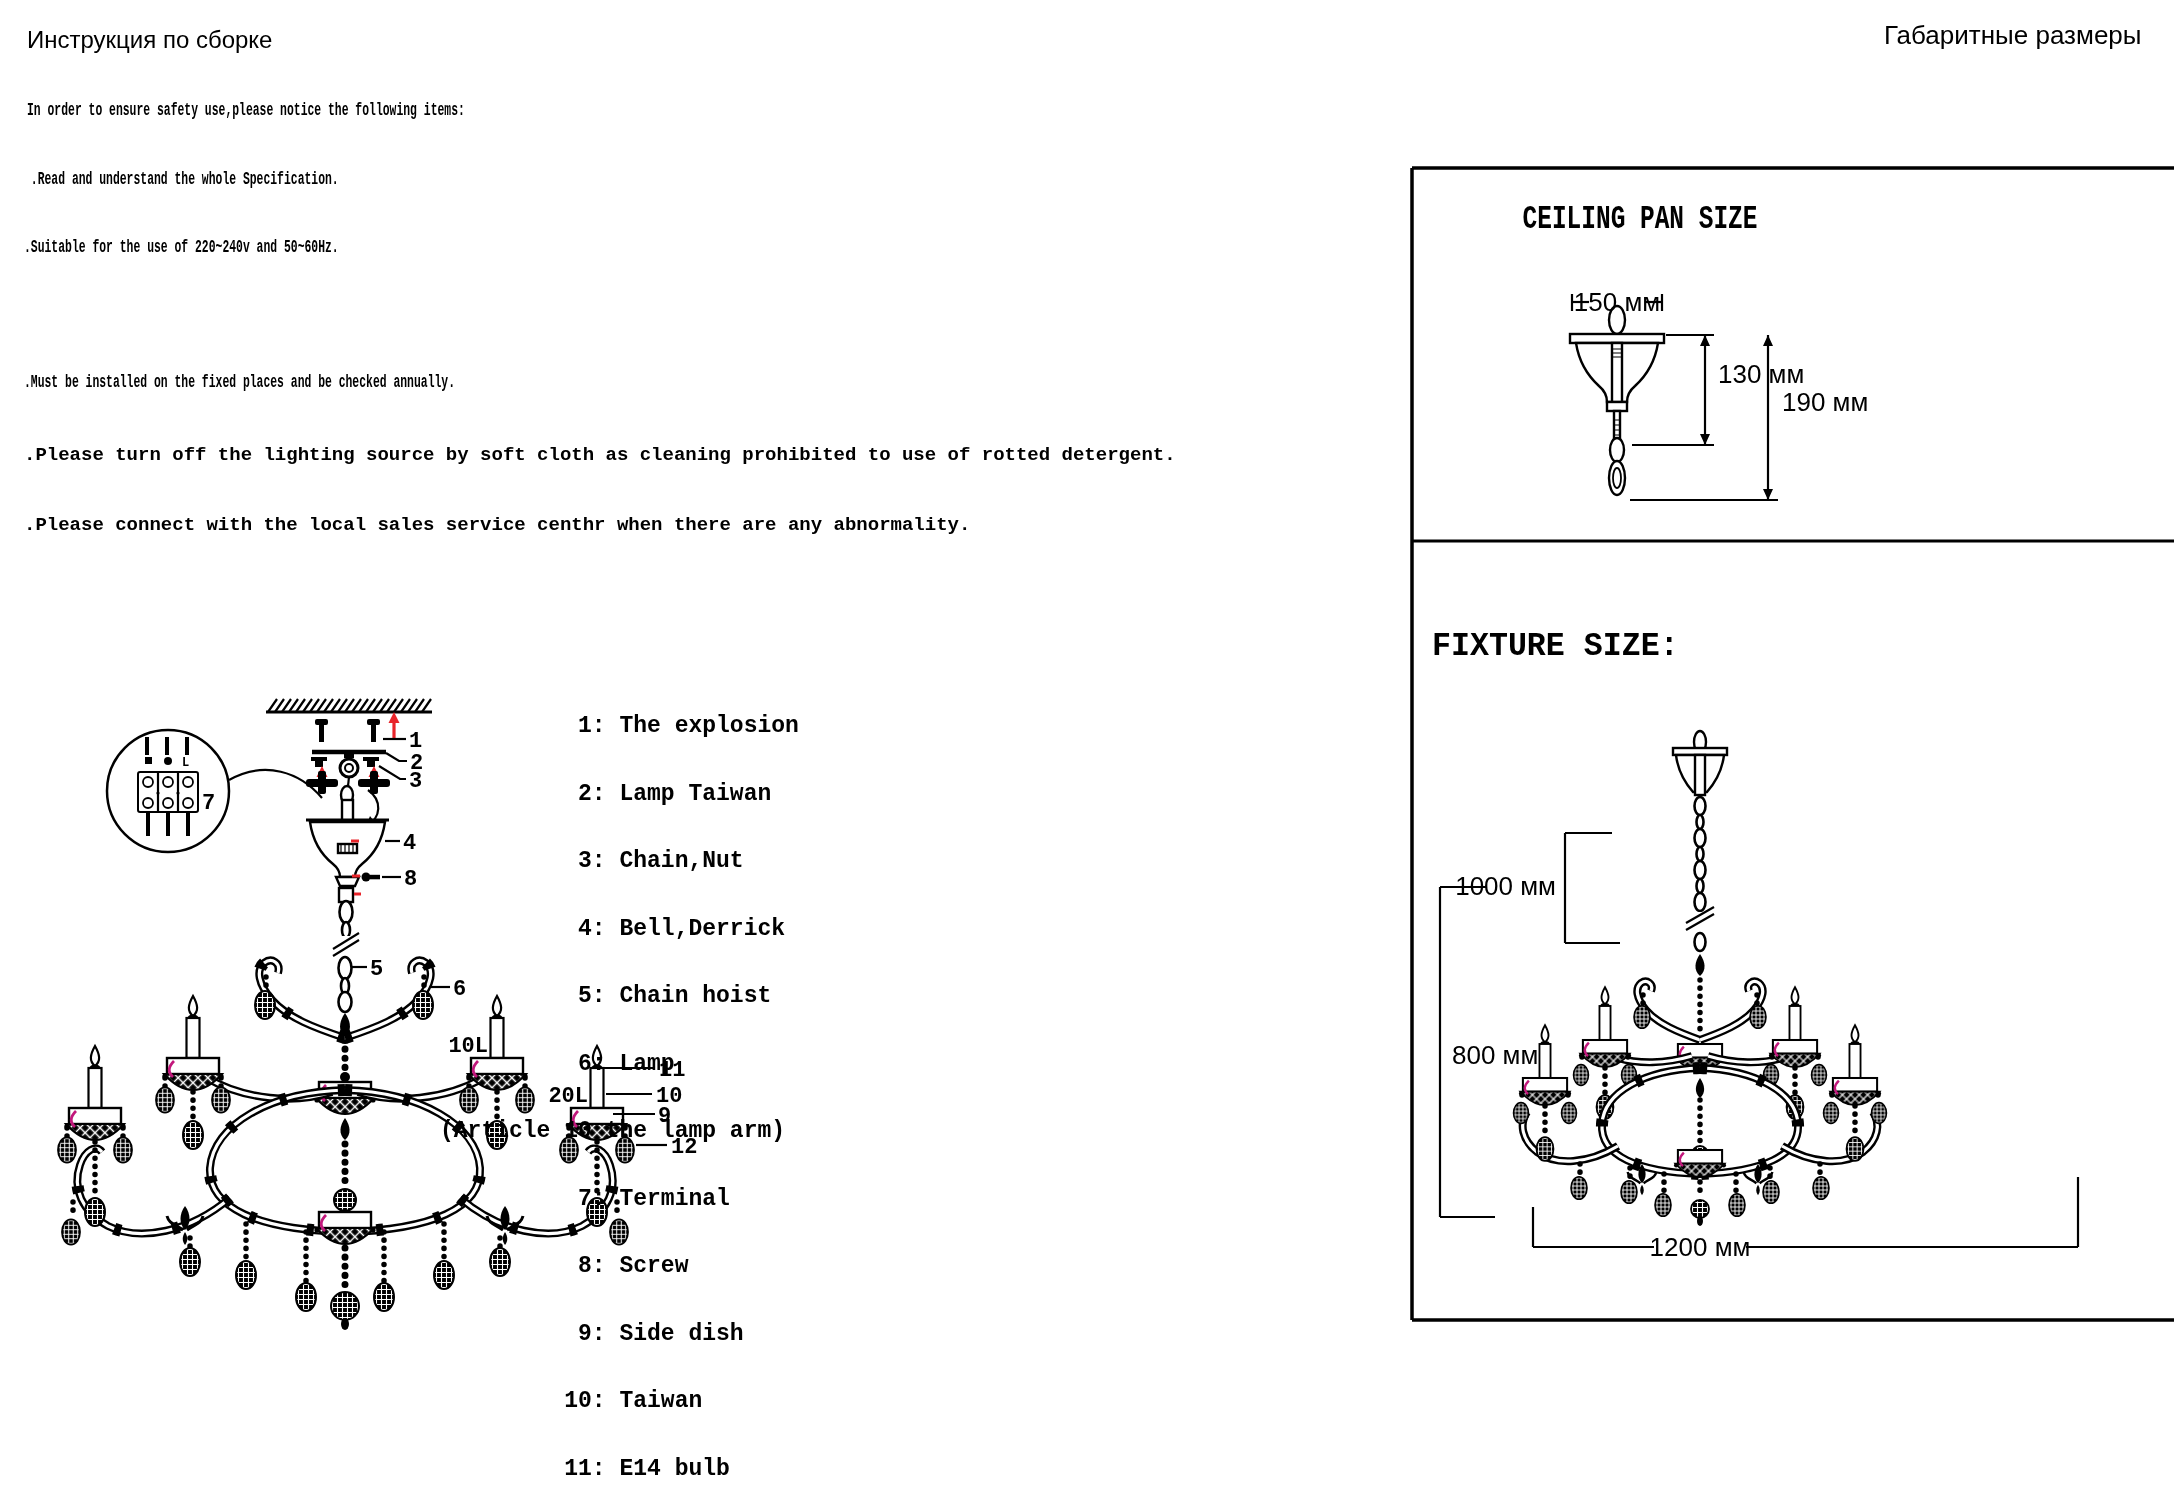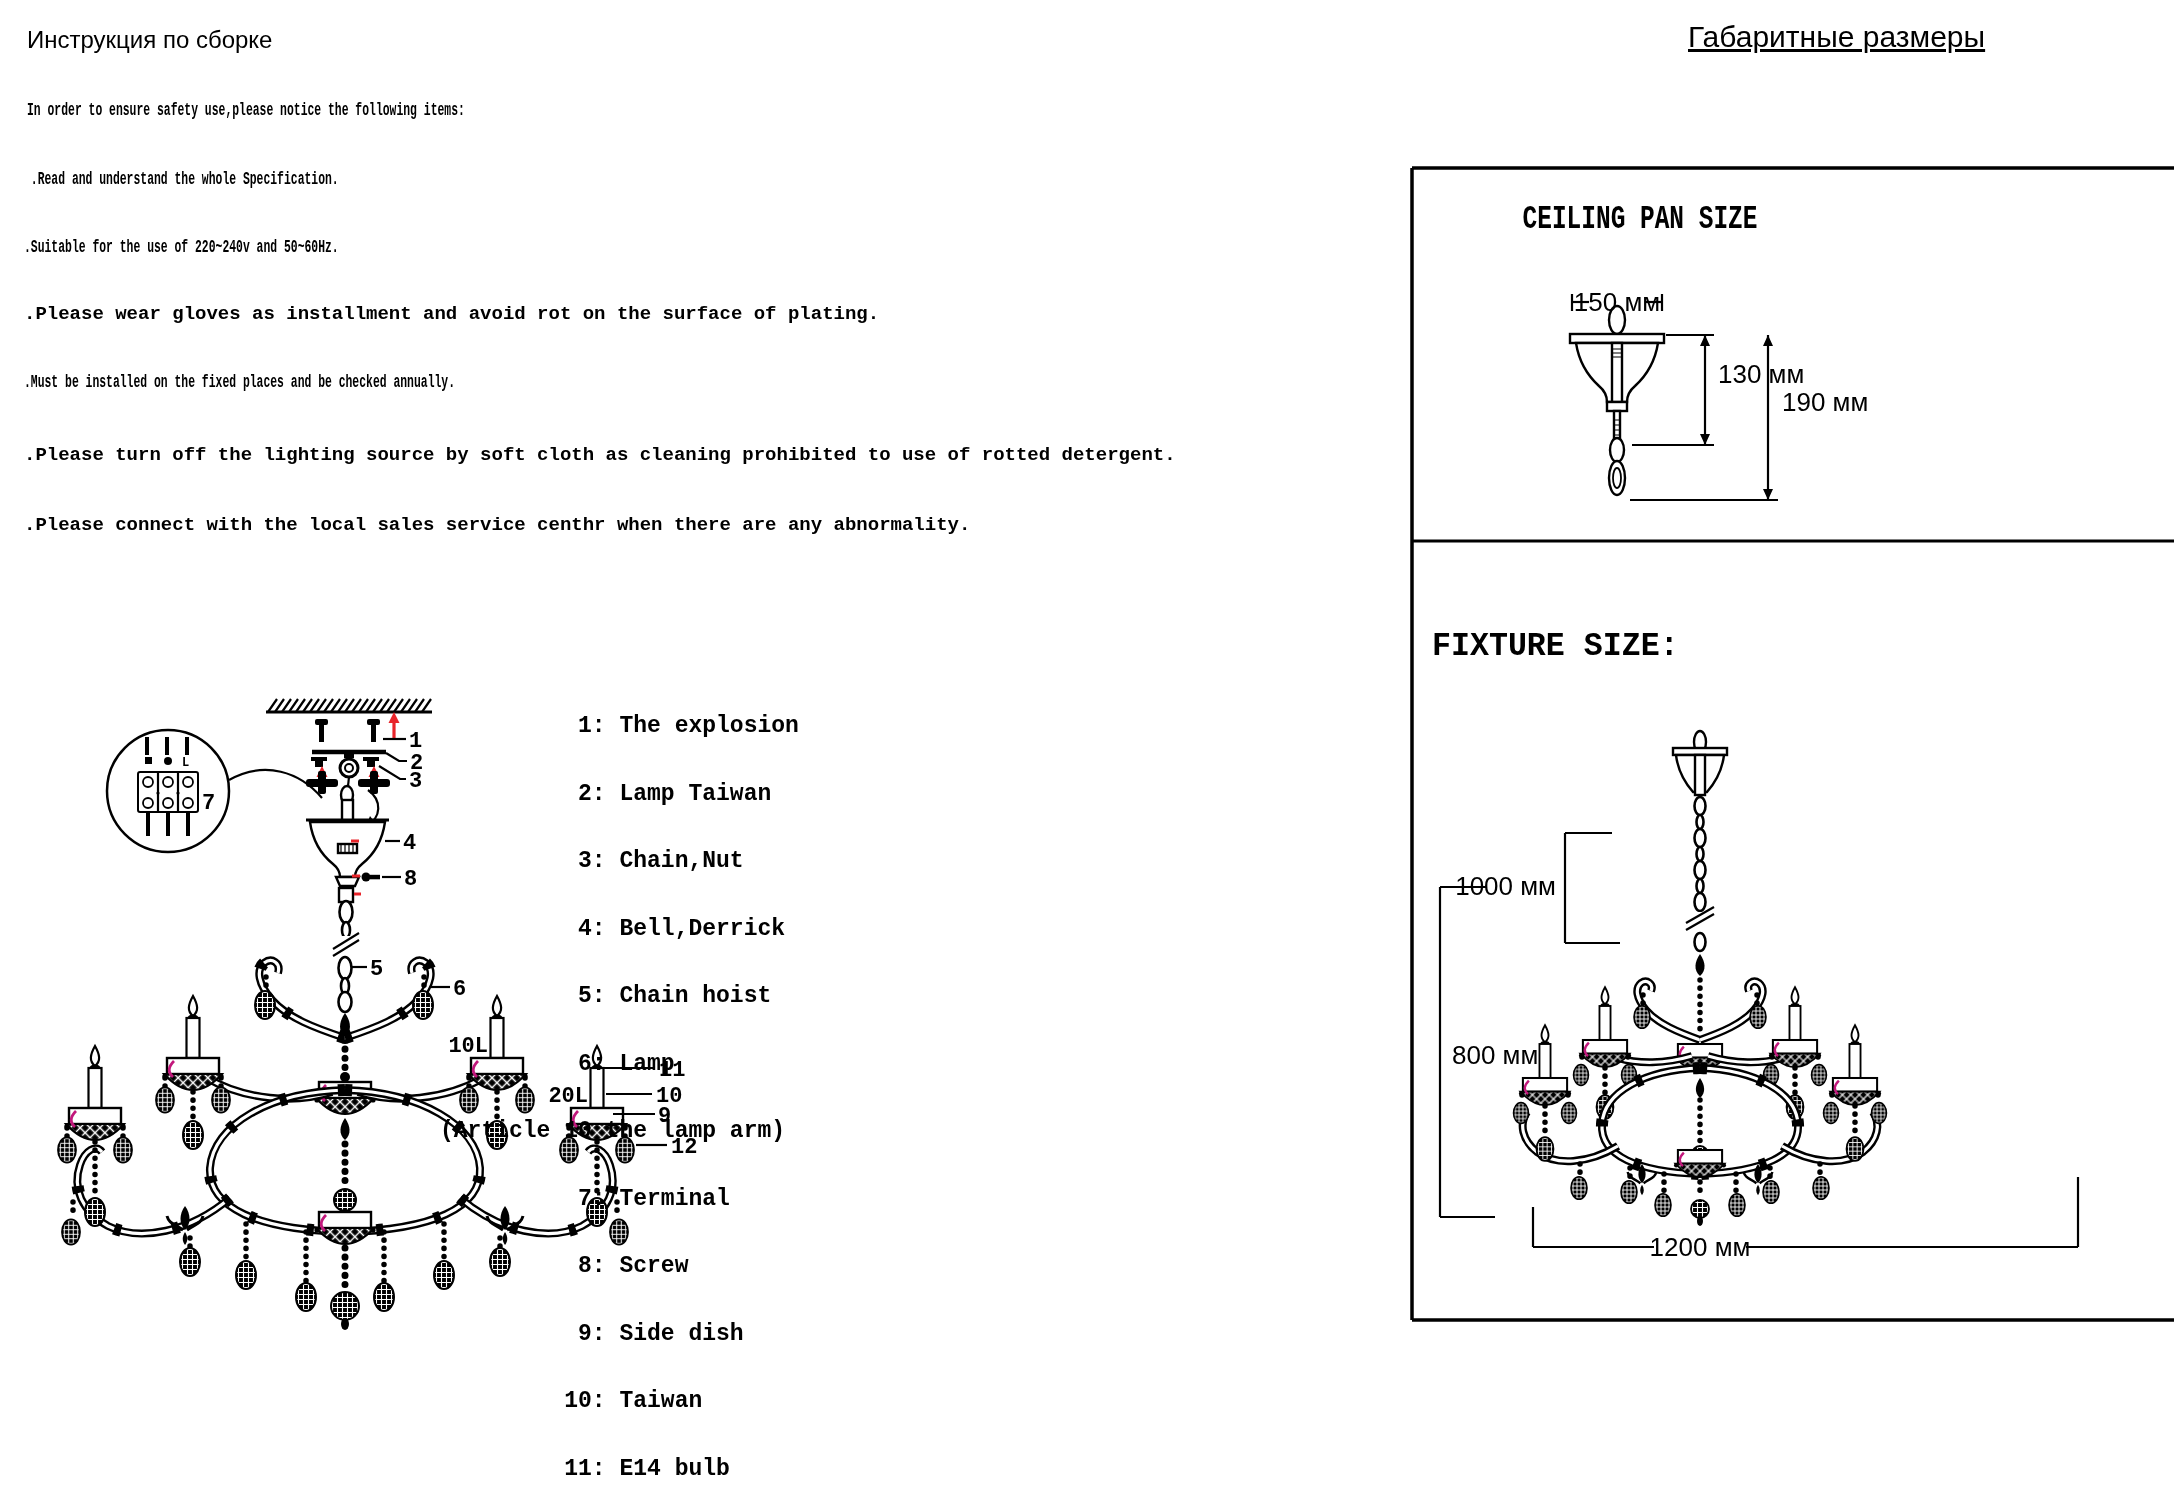--- a/index.html
+++ b/index.html
@@ -1,21 +1,21 @@
 <!DOCTYPE html>
 <html><head>
 <meta charset="utf-8">
 <style>
   html,body{margin:0;padding:0;background:#888;}
   .page{position:relative;width:2174px;height:1500px;background:#fff;overflow:hidden;
         font-family:"Liberation Sans",sans-serif;color:#000;}
   .art{position:absolute;left:0;top:0;}
   .abs{position:absolute;white-space:pre;}
   .title-left{left:27px;top:26px;font-size:24px;}
-  .title-right{left:1688px;top:20px;font-size:30px;text-decoration:underline;}
+  .title-right{left:1884px;top:20px;font-size:26px;}
   .footer{left:600px;top:1414px;width:1030px;text-align:center;font-size:37px;}
   .safety{font-family:"Liberation Mono",monospace;font-weight:bold;font-size:19px;}
   .cond{transform:scaleX(0.6);transform-origin:0 50%;}
   .s0{left:27px;top:99px;}  .s1{left:24px;top:168px;} .s2{left:24px;top:236px;}
   .s3{left:24px;top:303px;} .s4{left:24px;top:371px;} .s5{left:24px;top:444px;}
   .s6{left:24px;top:514px;}
   .parts{left:440px;top:670px;font-family:"Liberation Mono",monospace;font-weight:bold;
          font-size:23px;line-height:22.5px;}
   
   .lbl{font:bold 22px "Liberation Mono",monospace;fill:#000;}
@@ -471,21 +471,20 @@
     </g>
   </g>
 </svg>
 
 <div class="abs title-left">Инструкция по сборке</div>
 <div class="abs title-right">Габаритные размеры</div>
 
 <div class="abs safety s0 cond">In order to ensure safety use,please notice the following items:</div>
 <div class="abs safety s1 cond"> .Read and understand the whole Specification.</div>
 <div class="abs safety s2 cond">.Suitable for the use of 220~240v and 50~60Hz.</div>
-<div class="abs safety s3">.Please wear gloves as installment and avoid rot on the surface of plating.</div>
 <div class="abs safety s4 cond">.Must be installed on the fixed places and be checked annually.</div>
 <div class="abs safety s5">.Please turn off the lighting source by soft cloth as cleaning prohibited to use of rotted detergent.</div>
 <div class="abs safety s6">.Please connect with the local sales service centhr when there are any abnormality.</div>
 
 <div class="abs parts">
   <div>          1: The explosion</div>
   <div>          2: Lamp Taiwan</div>
   <div>          3: Chain,Nut</div>
   <div>          4: Bell,Derrick</div>
   <div>          5: Chain hoist</div>

